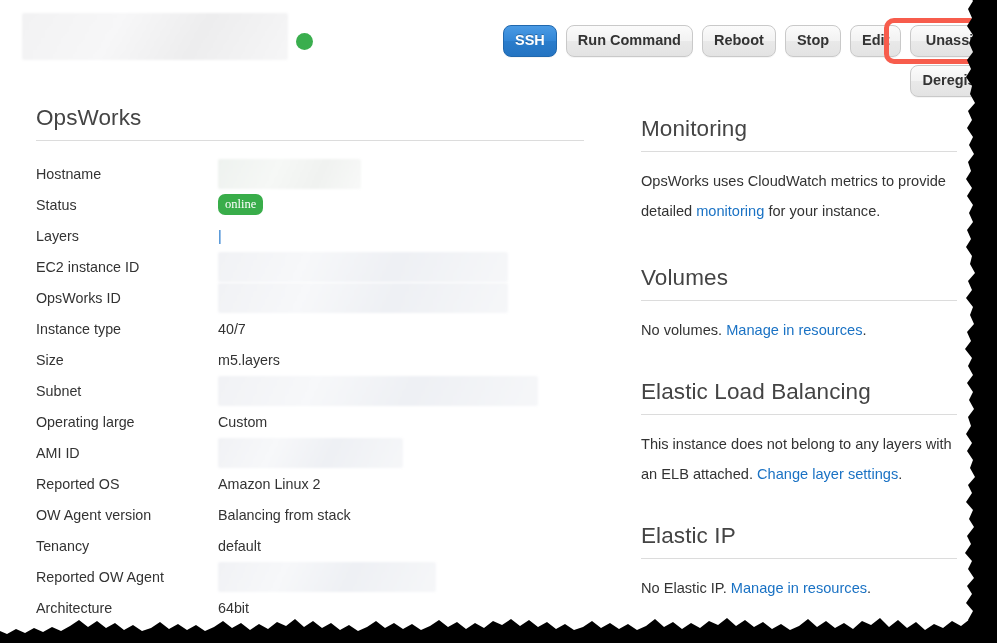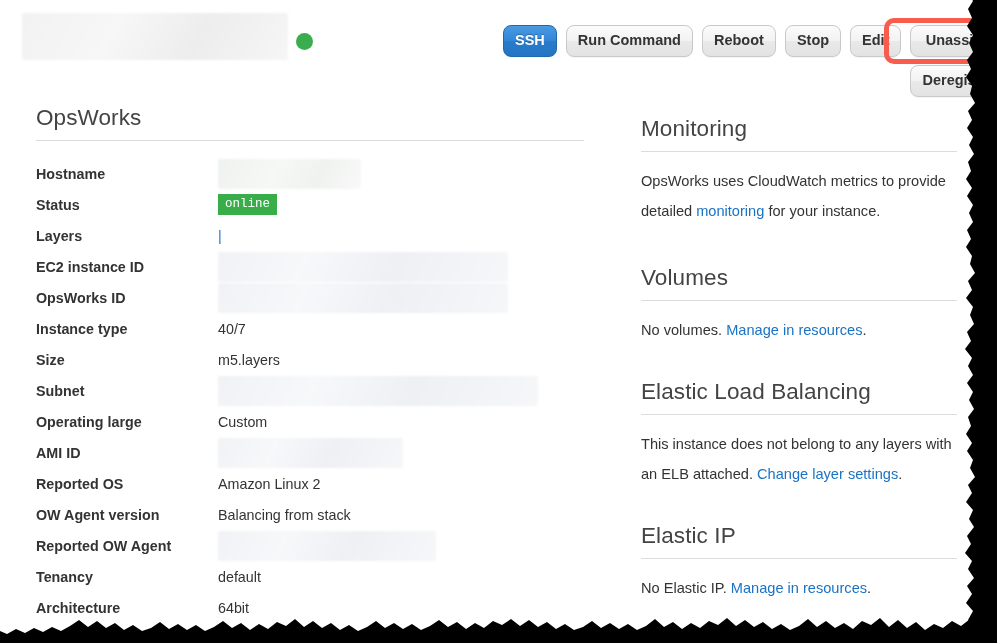--- a/index.html
+++ b/index.html
@@ -118,21 +118,21 @@
   .details-row {
     display: flex;
     align-items: center;
     min-height: 31px;
     position: relative;
   }
   .dk {
     width: 182px;
     flex: 0 0 182px;
     font-size: 14.3px;
-    font-weight: bold;
+    font-weight: normal;
     color: #333333;
   }
   .dv {
     font-size: 14.3px;
     color: #333333;
     position: relative;
     height: 31px;
     display: flex;
     align-items: center;
     flex: 1 1 auto;
@@ -152,22 +152,22 @@
   .redact.w-ami      { width: 185px; }
   .redact.w-agent    { width: 218px; }
 
   .badge-online {
     display: inline-block;
     background: #39ad4a;
     color: #ffffff;
     font-size: 12.5px;
     line-height: 14px;
     padding: 3px 7px 4px 7px;
-    border-radius: 0;
-    font-family: Liberation Mono, monospace;
+    border-radius: 7px;
+    font-family: Liberation Serif, serif;
   }
   .layer-link {
     color: #2277cc;
     font-size: 14.3px;
     text-decoration: none;
   }
 
   
   .body-text {
     font-size: 14.6px;
@@ -293,29 +293,29 @@
       <div class="dk">Reported OS</div>
       <div class="dv">Amazon Linux 2</div>
     </div>
 
     <div class="details-row">
       <div class="dk">OW Agent version</div>
       <div class="dv">Balancing from stack</div>
     </div>
 
     <div class="details-row">
-      <div class="dk">Reported OW Agent</div>
-      <div class="dv">
-        <span class="redact w-agent"></span>
-      </div>
-    </div>
-
-    <div class="details-row">
       <div class="dk">Tenancy</div>
       <div class="dv">default</div>
+    </div>
+
+    <div class="details-row">
+      <div class="dk">Reported OW Agent</div>
+      <div class="dv">
+        <span class="redact w-agent"></span>
+      </div>
     </div>
 
     <div class="details-row">
       <div class="dk">Architecture</div>
       <div class="dv">64bit</div>
     </div>
   </div>
 
   <div class="col-right">
 

